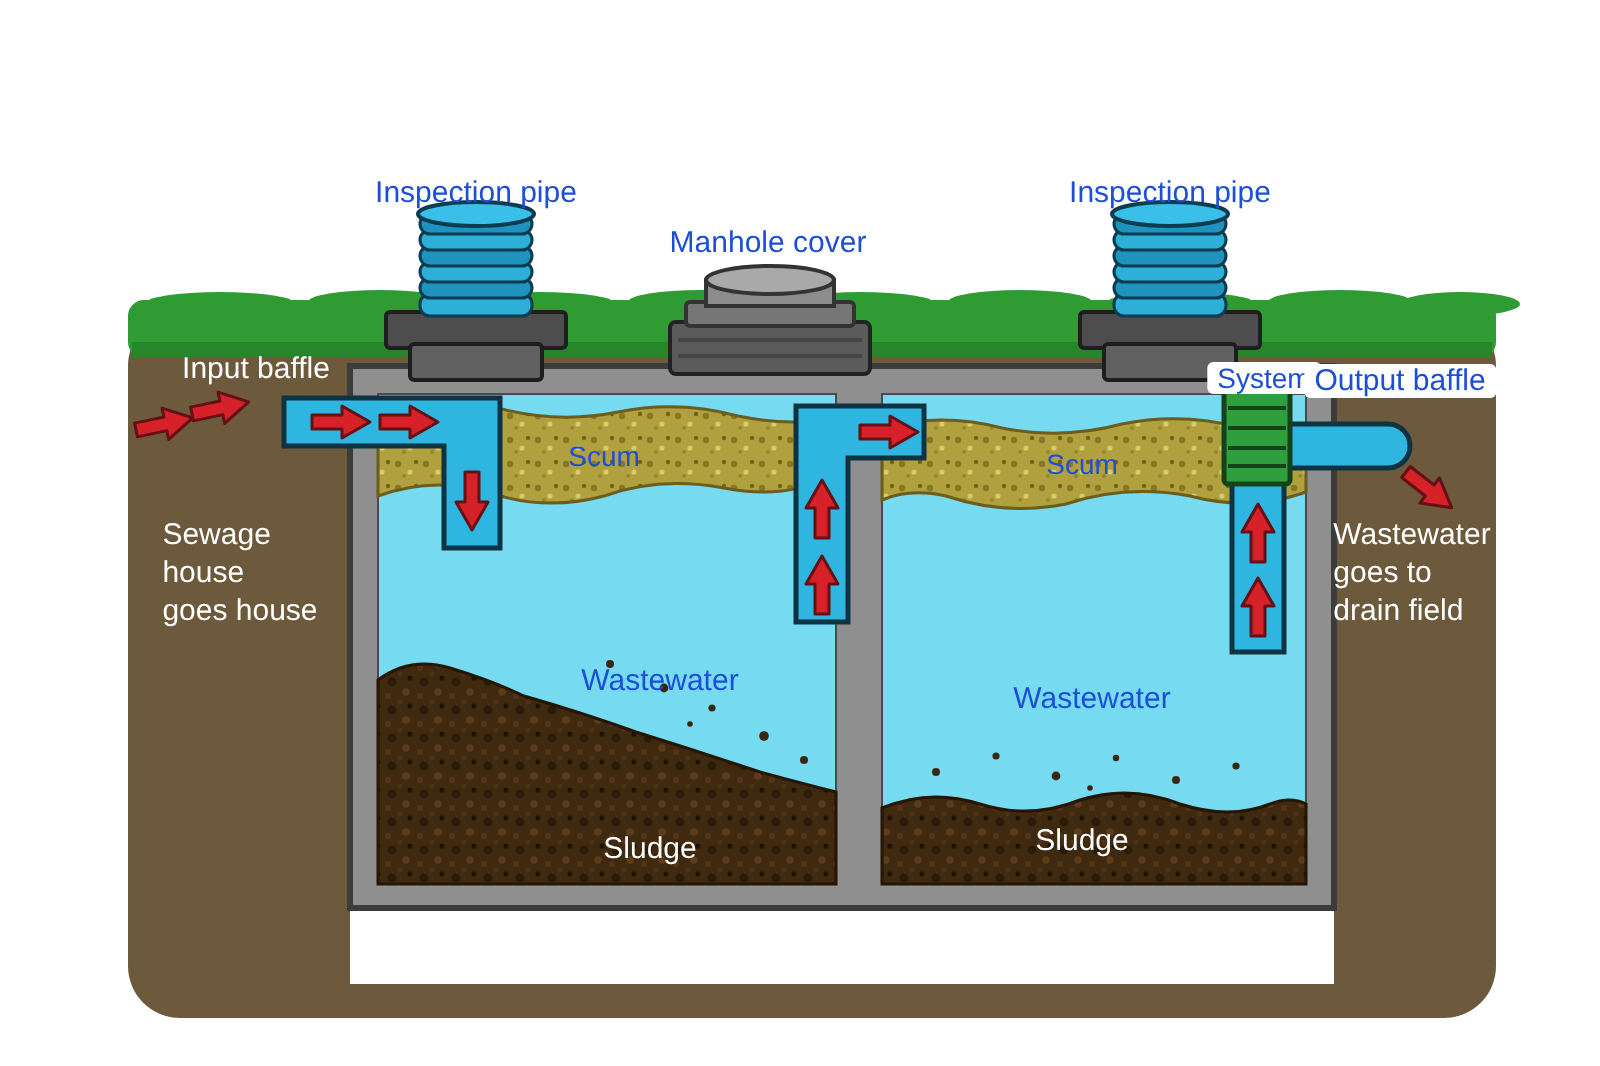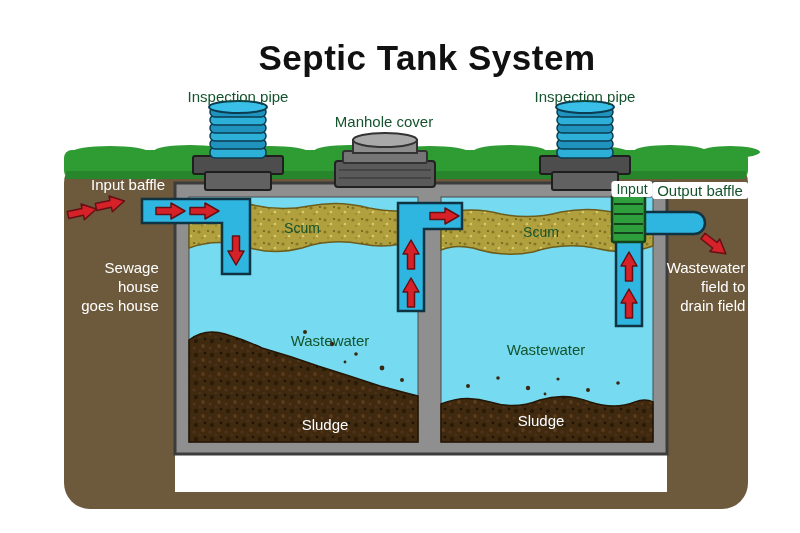--- a/index.html
+++ b/index.html
@@ -1,23 +1,23 @@
 <!DOCTYPE html>
 <html><head>
 <meta charset="utf-8">
 <style>
   html,body{margin:0;padding:0;background:#fff;}
   .stage{position:relative;width:800px;height:533px;background:#ffffff;overflow:hidden;
          font-family:"Liberation Sans",sans-serif;}
   .stage svg{position:absolute;left:0;top:0;}
   .lbl{position:absolute;transform:translateX(-50%);white-space:nowrap;
-       font-size:15px;color:#14532d;font-weight:500;}
+       font-size:15px;color:#1d4ed8;font-weight:500;}
   .lbl.white{color:#ffffff;font-weight:400;}
   .lbl.boxed{background:#ffffff;padding:0 5px;border-radius:3px;}
-  .lbl.note{text-align:right;line-height:19px;font-weight:400;}
+  .lbl.note{text-align:left;line-height:19px;font-weight:400;}
   .lbl.note span{display:block;}
   .title{position:absolute;left:427px;top:38px;transform:translateX(-50%);
          font-size:35px;font-weight:700;color:#111;letter-spacing:.5px;white-space:nowrap;}
   .caption{font-weight:400;font-size:15.5px;}
 </style>
 </head>
 <body>
 
 <div class="stage">
 
@@ -134,38 +134,37 @@
     <use href="#arrowShape" transform="translate(236,236) rotate(90)"></use>
     <use href="#arrowShape" transform="translate(411,307) rotate(-90)"></use>
     <use href="#arrowShape" transform="translate(411,269) rotate(-90)"></use>
     <use href="#arrowShape" transform="translate(430,216)"></use>
     <use href="#arrowShape" transform="translate(629,318) rotate(-90)"></use>
     <use href="#arrowShape" transform="translate(629,281) rotate(-90)"></use>
     <use href="#arrowShape" transform="translate(703,236) rotate(38)"></use>
   </g>
 </svg>
 
-<div class="title">Septic Tank System</div>
 
 <div class="lbl" style="left:238px;top:88px">Inspection pipe</div>
 <div class="lbl" style="left:384px;top:113px">Manhole cover</div>
 <div class="lbl" style="left:585px;top:88px">Inspection pipe</div>
 
 <div class="lbl white" style="left:128px;top:176px">Input baffle</div>
-<div class="lbl boxed" style="left:632px;top:181px;font-size:14px">Input</div>
+<div class="lbl boxed" style="left:632px;top:181px;font-size:14px">System</div>
 <div class="lbl boxed" style="left:700px;top:182px">Output baffle</div>
 
 <div class="lbl white note" style="left:120px;top:258px">
   <span>Sewage</span>
   <span>house</span>
   <span>goes house</span>
 </div>
 <div class="lbl white note" style="left:706px;top:258px">
   <span>Wastewater</span>
-  <span>field to</span>
+  <span>goes to</span>
   <span>drain field</span>
 </div>
 
 <div class="lbl" style="left:302px;top:220px;font-size:14px">Scum</div>
 <div class="lbl" style="left:541px;top:224px;font-size:14px">Scum</div>
 
 <div class="lbl" style="left:330px;top:332px;font-weight:400">Wastewater</div>
 <div class="lbl" style="left:546px;top:341px;font-weight:400">Wastewater</div>
 
 <div class="lbl white" style="left:325px;top:416px">Sludge</div>

